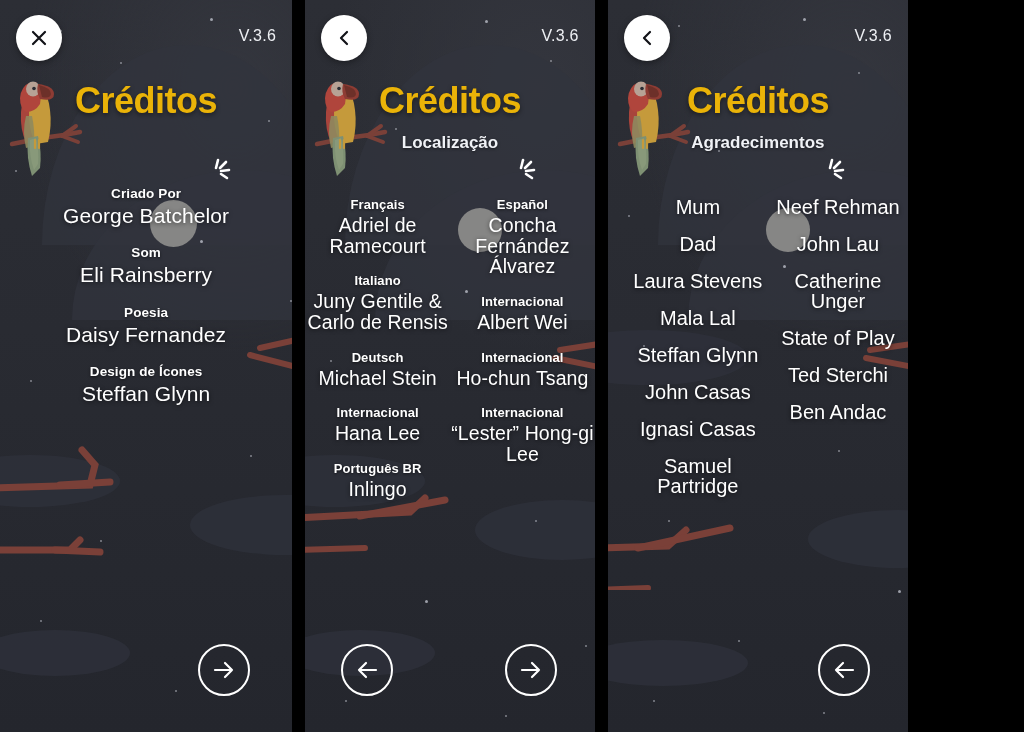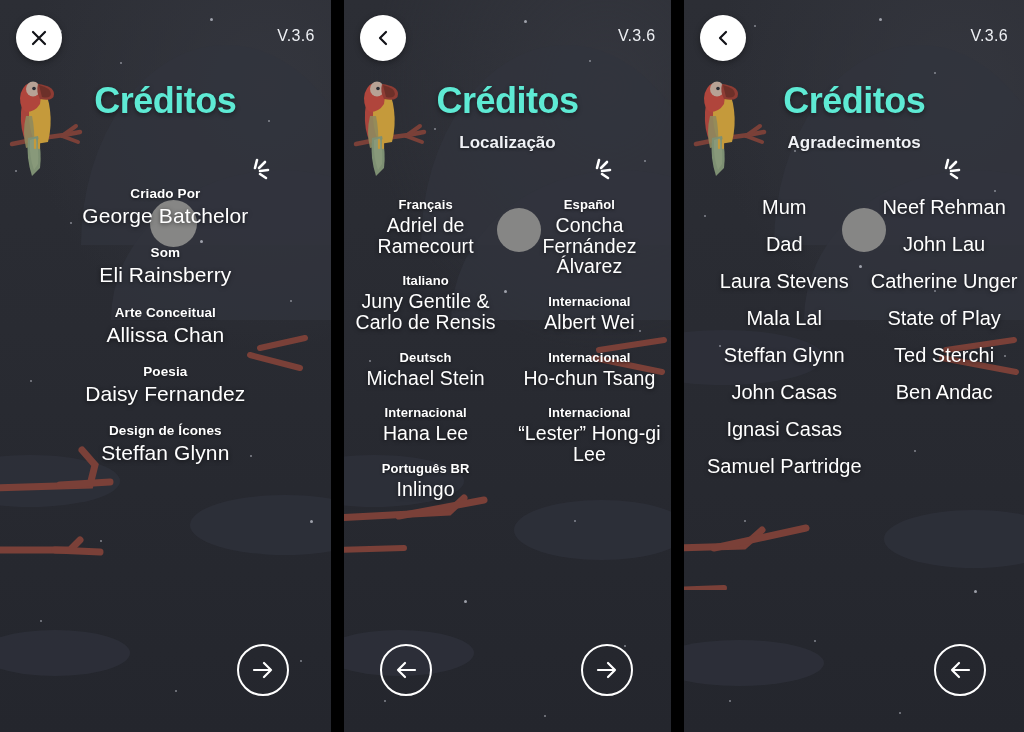--- a/index.html
+++ b/index.html
@@ -4,21 +4,21 @@
 <style>
   * { box-sizing: border-box; margin:0; padding:0; }
   html, body {
     width:1024px; height:732px;
     background:#000;
     font-family:"Liberation Sans", sans-serif;
     overflow:hidden;
   }
   .screen {
     position:relative;
-    width:1024px; height:732px;
+    width:908px; height:732px;
     display:flex;
     background:#000;
   }
 
   
   .panel {
     position:relative;
     height:732px;
     overflow:hidden;
     background:#2b2d34;
@@ -93,21 +93,21 @@
 
   
   .title-wrap {
     position:absolute;
     top:80px; left:0; right:0;
     text-align:center;
   }
   .title {
     display:inline-block;
     position:relative;
-    color:#5eead4;
+    color:#eab308;
     font-size:36px;
     font-weight:bold;
     letter-spacing:-0.5px;
     text-shadow:0 2px 5px rgba(0,0,0,.45);
   }
   .sparkle {
     position:absolute;
     right:-26px; top:-4px;
     width:28px; height:28px;
   }
@@ -256,24 +256,20 @@
     </div>
 
     <div class="credits-single" id="p1-credits">
         <div>
           <div class="credit-role">Criado Por</div>
           <div class="credit-name">George Batchelor</div>
         </div>
         <div>
           <div class="credit-role">Som</div>
           <div class="credit-name">Eli Rainsberry</div>
-        </div>
-        <div>
-          <div class="credit-role">Arte Conceitual</div>
-          <div class="credit-name">Allissa Chan</div>
         </div>
         <div>
           <div class="credit-role">Poesia</div>
           <div class="credit-name">Daisy Fernandez</div>
         </div>
         <div>
           <div class="credit-role">Design de Ícones</div>
           <div class="credit-name">Steffan Glynn</div>
         </div>
       </div>

